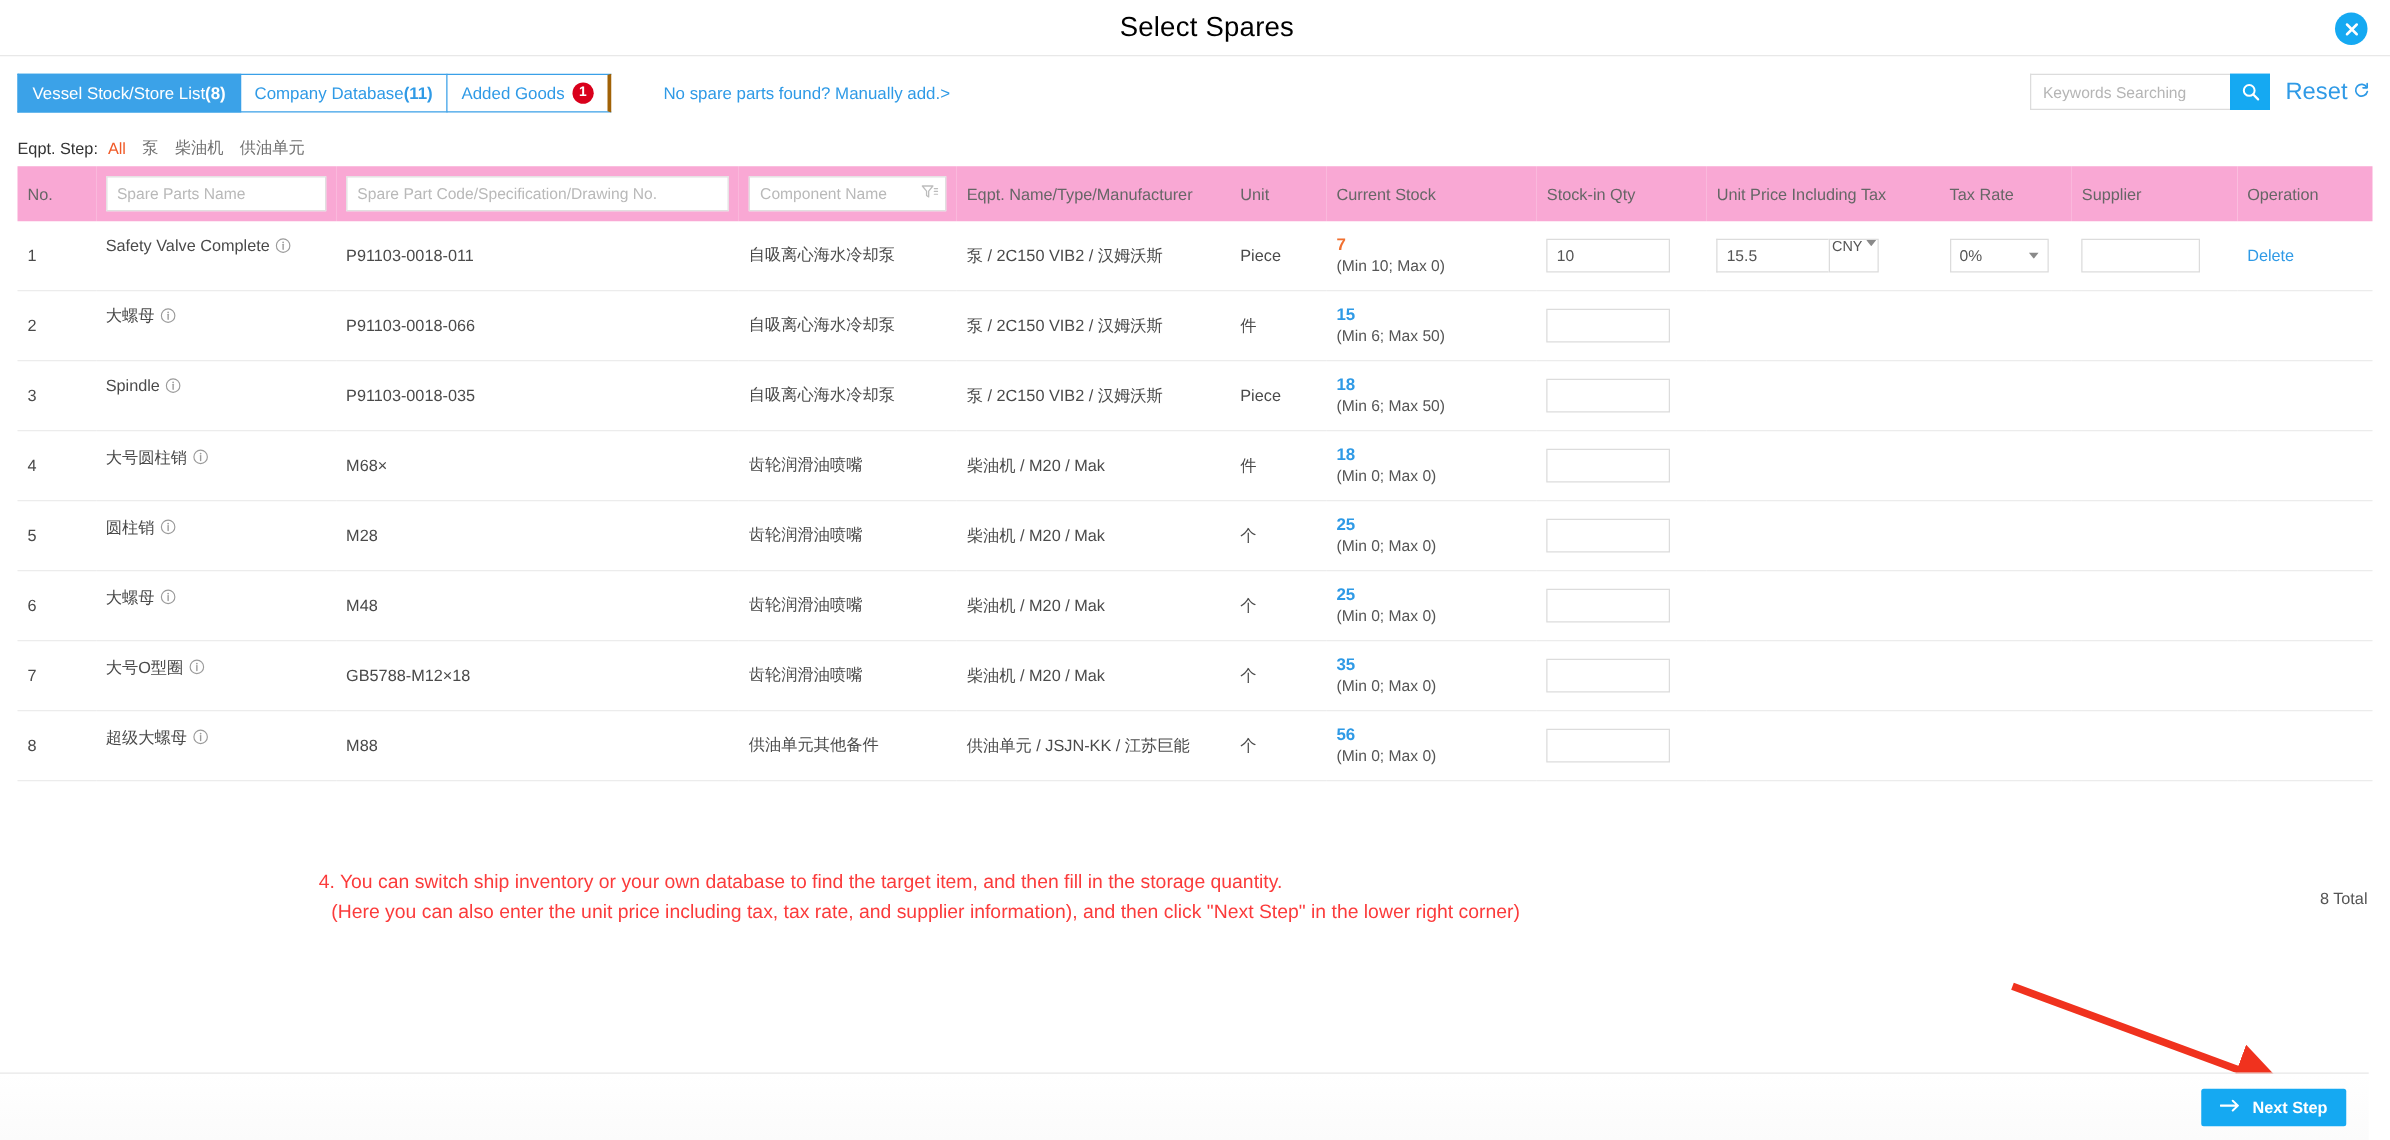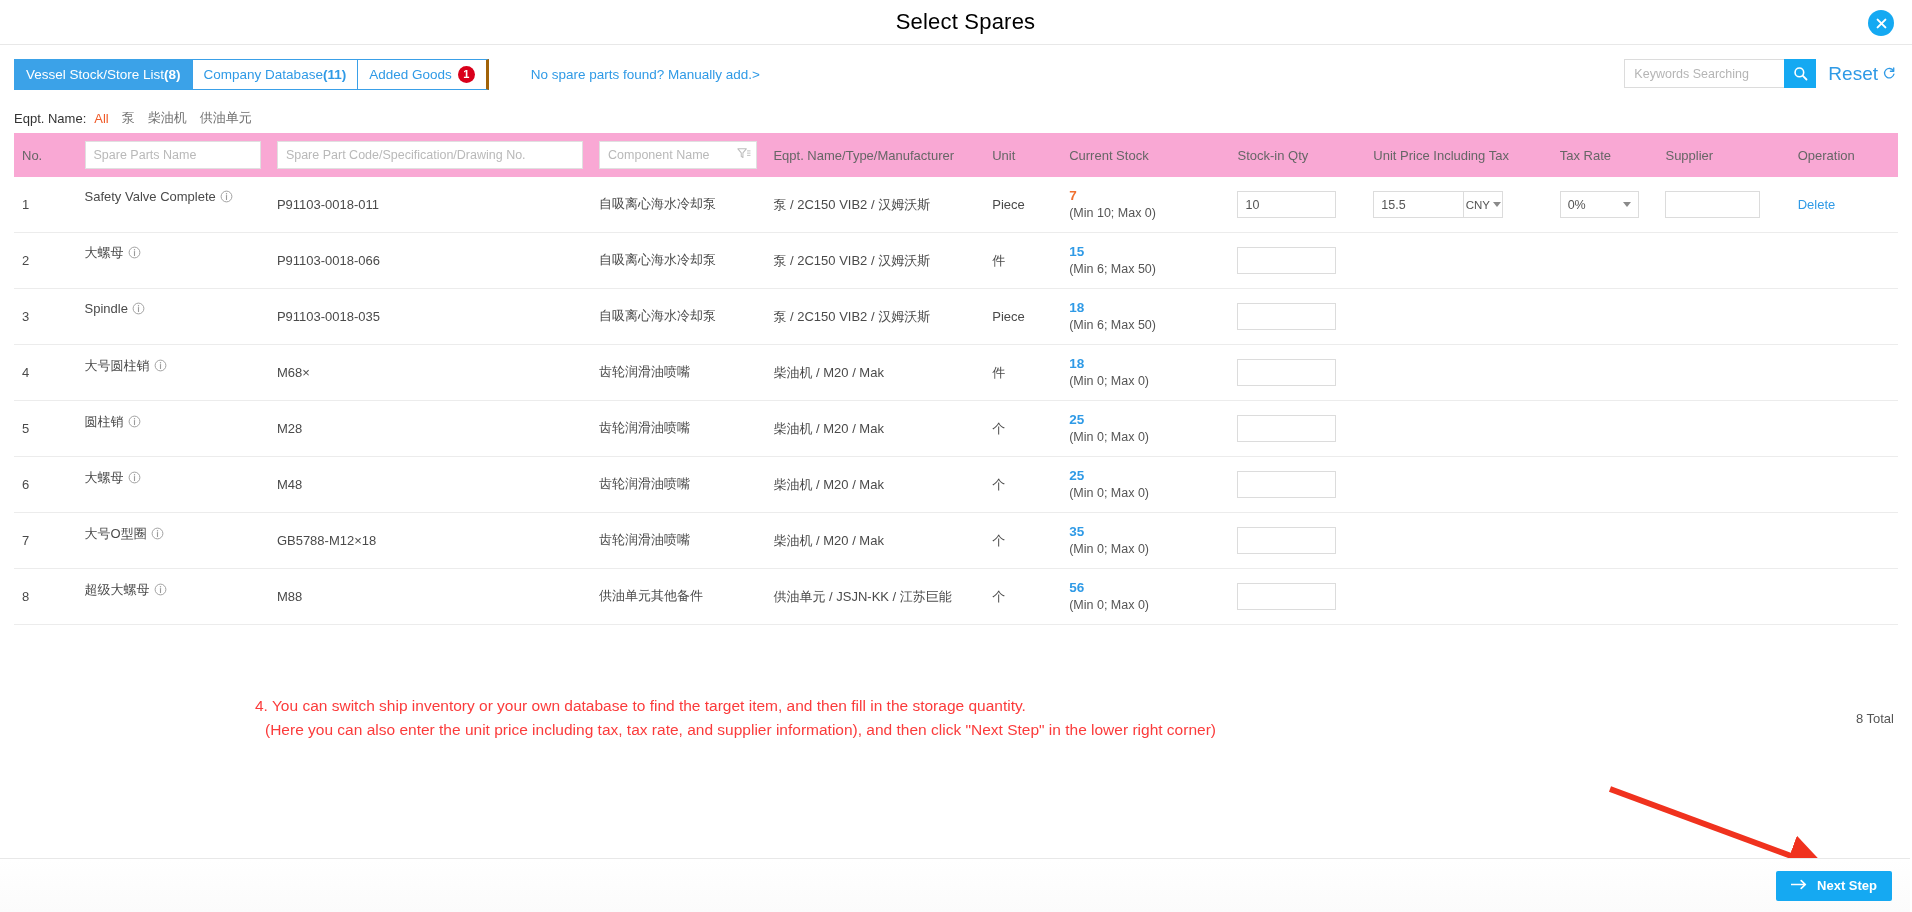--- a/index.html
+++ b/index.html
@@ -192,21 +192,21 @@
     width: 90px; height: 27px;
     border: 1px solid #dcdcdc; border-right: none;
     background: #fff; font-size: 12.5px; color: #555;
     padding: 0 7px; outline: none;
   }
   .cur-select {
     width: 40px; height: 27px;
     border: 1px solid #dcdcdc;
     background: #fff;
     font-size: 11.5px; color: #555;
-    display: flex; align-items: center; justify-content: center;
+    display: flex; align-items: flex-start; justify-content: center;
     gap: 3px; cursor: pointer;
   }
   .tax-select {
     width: 79px; height: 27px;
     border: 1px solid #dcdcdc;
     background: #fff;
     font-size: 12.5px; color: #555;
     display: flex; align-items: center; justify-content: space-between;
     padding: 0 7px; cursor: pointer;
   }
@@ -240,21 +240,21 @@
 
   .arrow-svg {
     position: absolute;
     left: 1590px; top: 775px;
     pointer-events: none;
   }
 
   
   .footer {
     position: absolute;
-    left: 0; right: 2px; bottom: 0;
+    left: 0; right: 17px; bottom: 0;
     height: 54px;
     border-top: 1px solid #e8e8e8;
     background: linear-gradient(#ffffff, #fbfbfb);
     display: flex; align-items: center; justify-content: flex-end;
     padding-right: 18px;
   }
   .next-btn {
     background: #15a9f2;
     color: #fff;
     border: none;
@@ -313,21 +313,21 @@
           <svg width="14" height="14" viewBox="0 0 16 16" aria-hidden="true">
             <path d="M13 5.5 A5.4 5.4 0 1 0 13.6 9.4" fill="none" stroke="#2f9ae6" stroke-width="1.5" stroke-linecap="round"></path>
             <path d="M13.4 2.2 L13.4 6.0 L9.6 6.0" fill="none" stroke="#2f9ae6" stroke-width="1.5" stroke-linecap="round" stroke-linejoin="round"></path>
           </svg>
         </span>
       </div>
     </div>
   </div>
 
   <div class="filterbar">
-    <span class="flabel">Eqpt. Name:</span>
+    <span class="flabel">Eqpt. Step:</span>
     <span class="fopt active">All</span>
     <span class="fopt">泵</span>
     <span class="fopt">柴油机</span>
     <span class="fopt">供油单元</span>
   </div>
 
   <div class="table-area">
     <table class="spares">
       <colgroup>
         <col style="width:52px">

